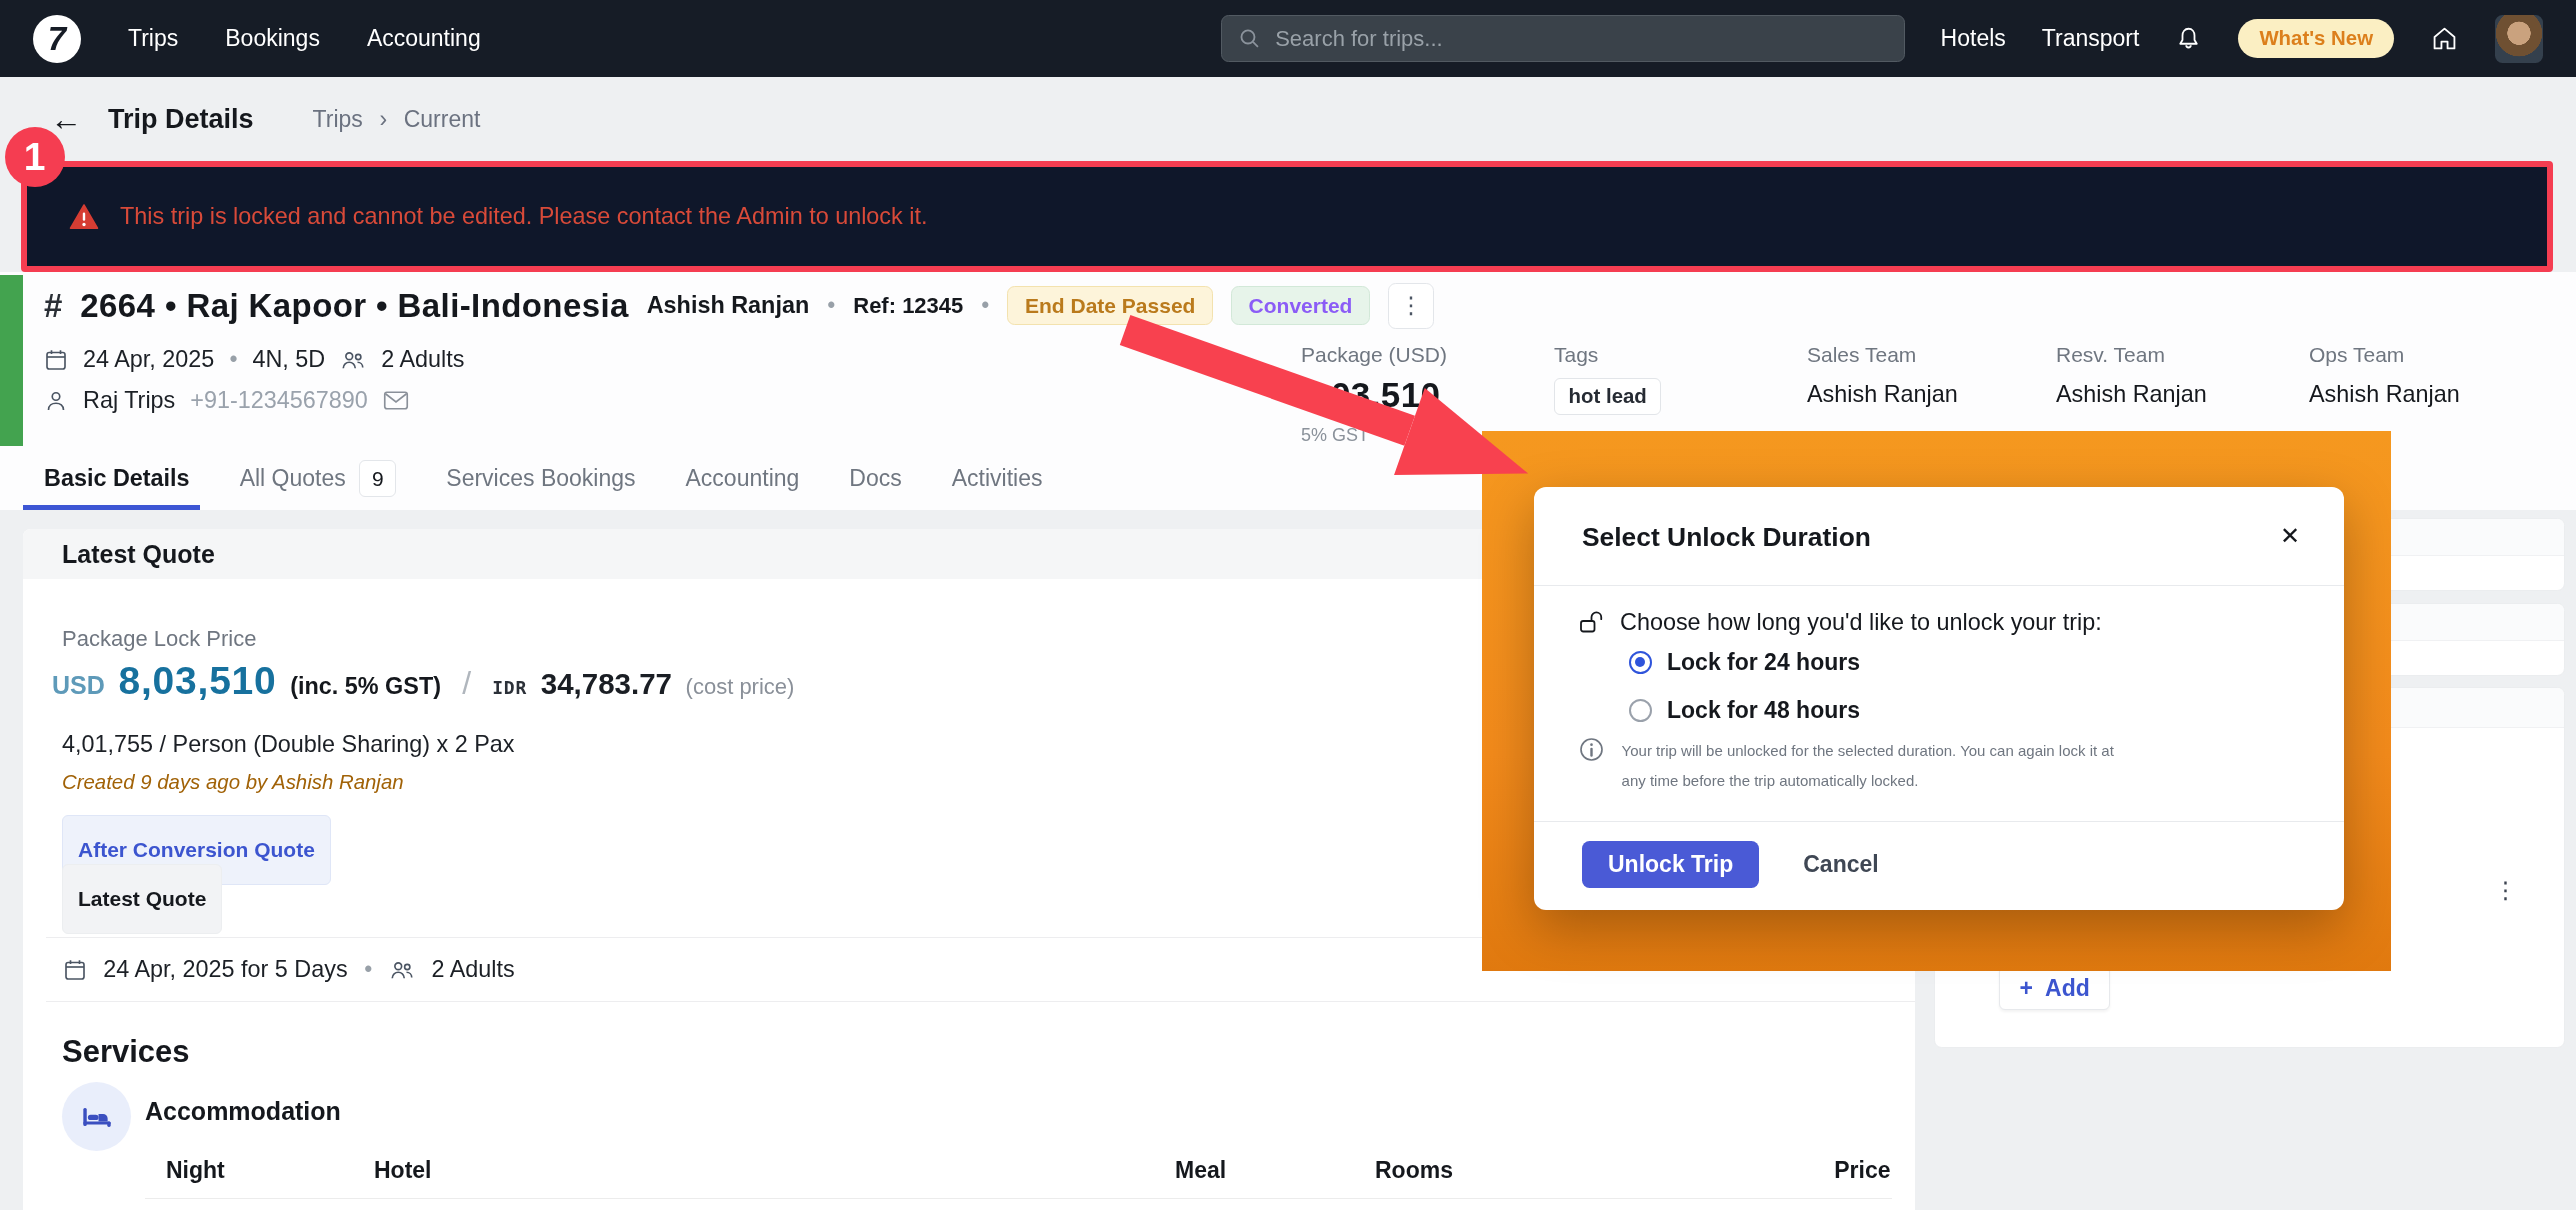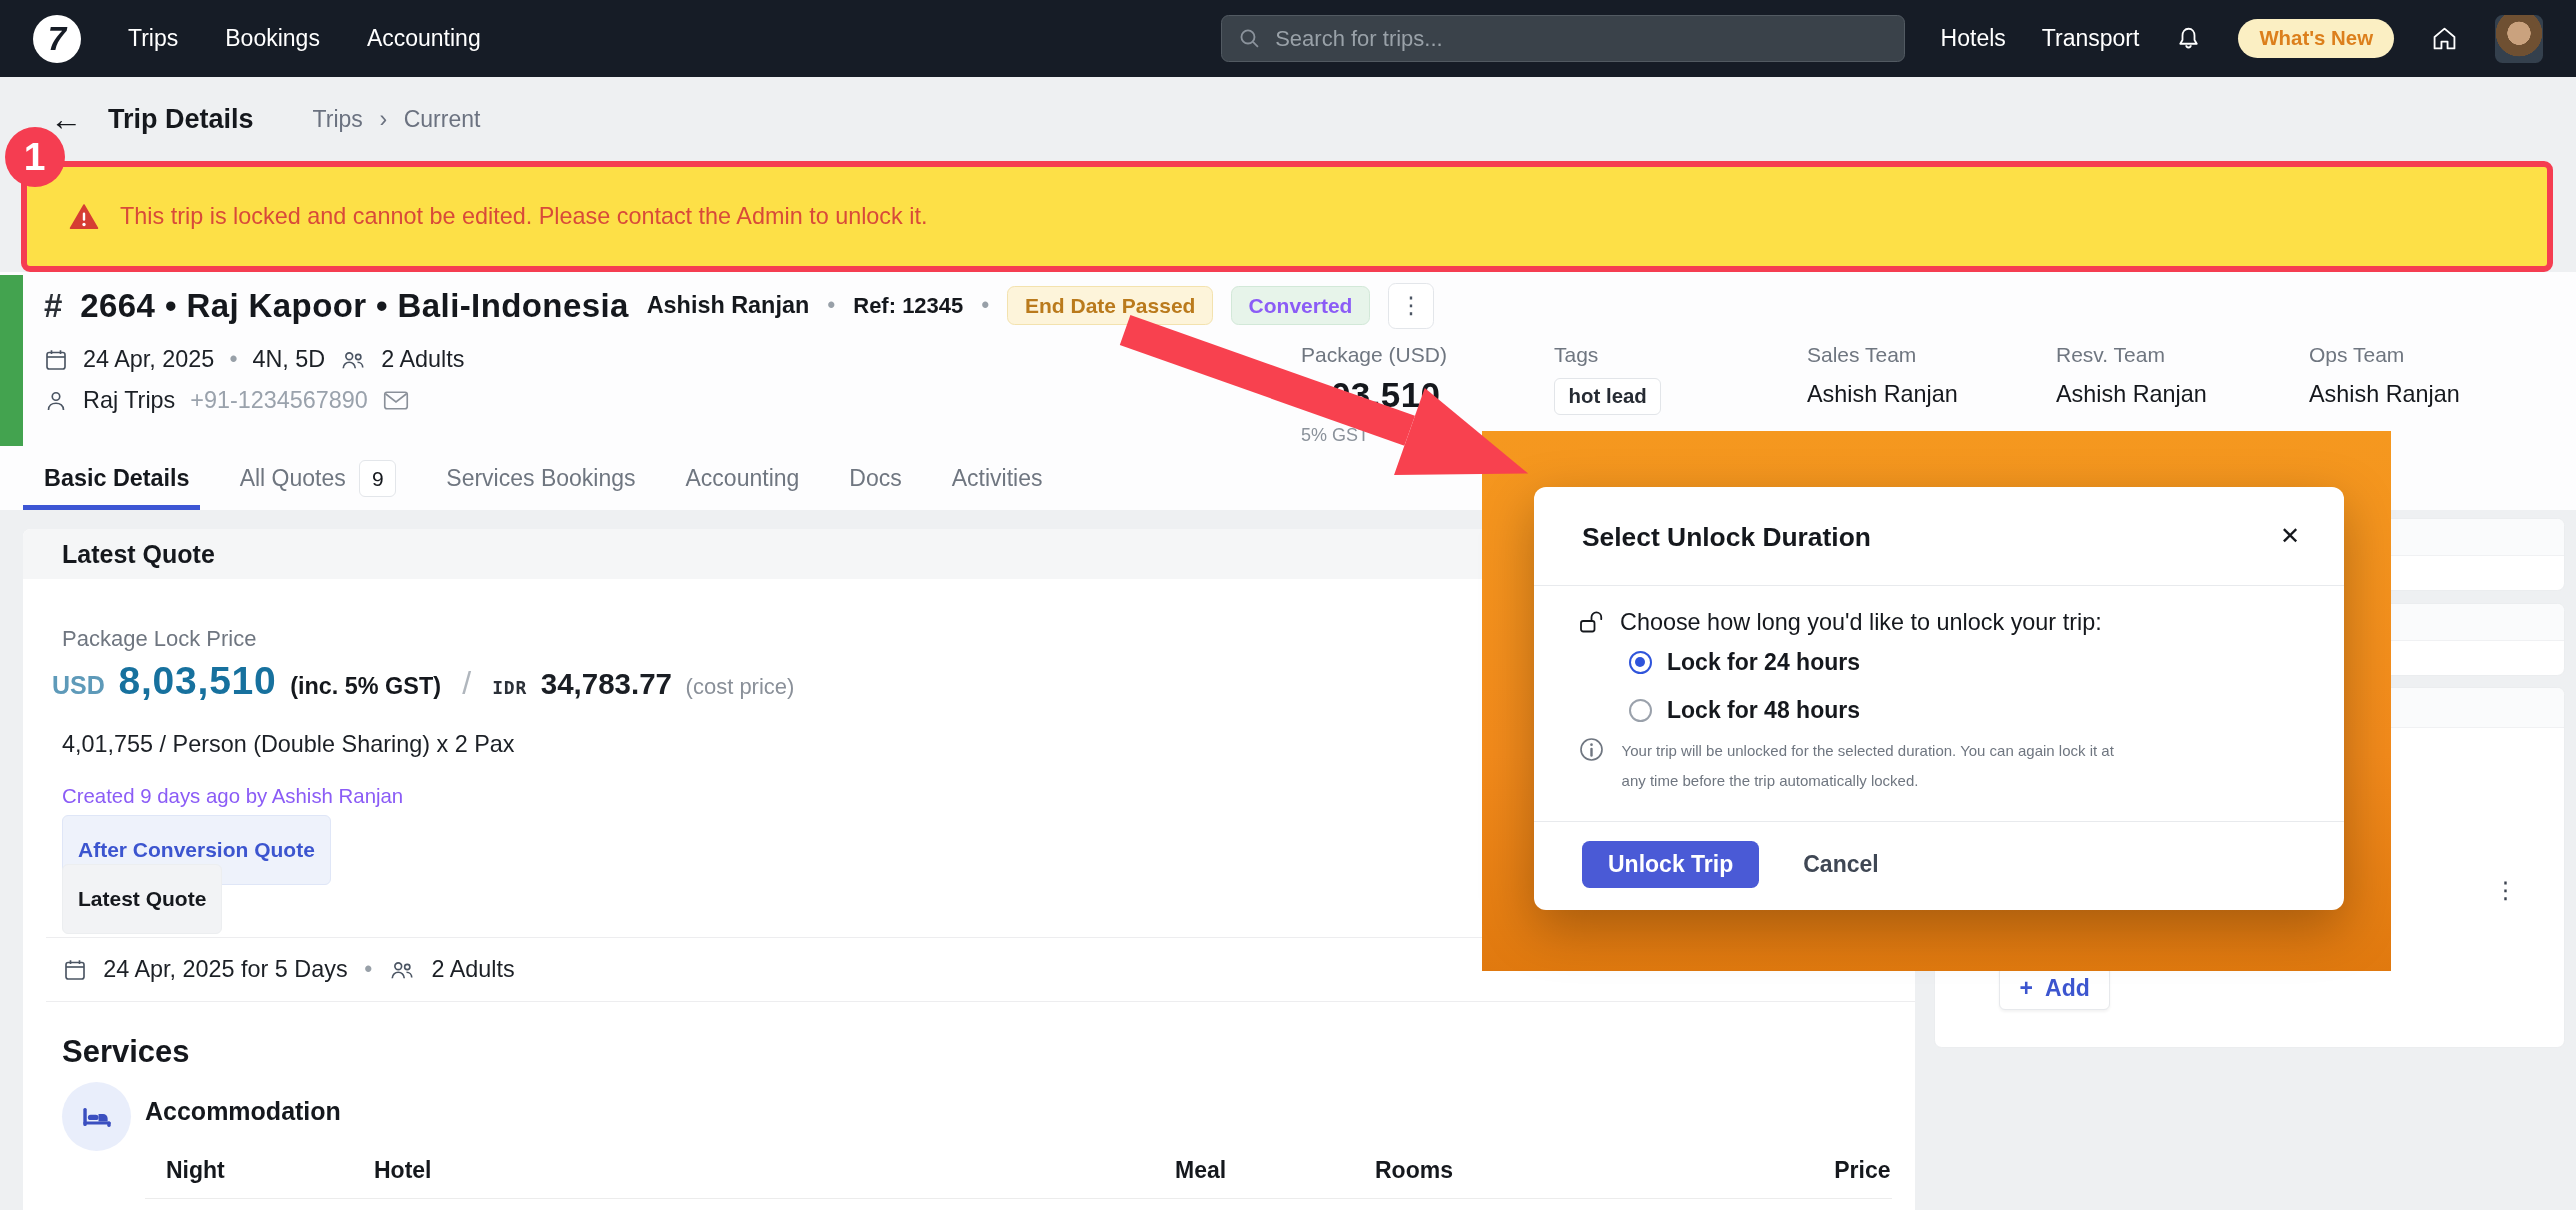--- a/index.html
+++ b/index.html
@@ -27,21 +27,21 @@
 
   
   .crumbrow{position:absolute;left:0;top:77px;right:0;height:85px;display:flex;align-items:center;
             padding-left:50px;gap:26px;}
   .backarrow{font-size:32px;font-weight:bold;color:#15181d;}
   .pagetitle{font-size:27px;font-weight:bold;}
   .crumbs{display:flex;align-items:center;gap:16.6px;color:#6b7280;font-size:23px;margin-left:33px;}
 
   
   .anno-rect{position:absolute;left:21px;top:161px;width:2532px;height:111px;border:6.8px solid #f53d51;
-             border-radius:9px;background:#fde047;box-sizing:border-box;z-index:40;
+             border-radius:4px;background:#0f172a;box-sizing:border-box;z-index:40;
              display:flex;align-items:center;padding-left:42px;gap:21px;}
   .anno-badge{position:absolute;left:4.5px;top:127px;width:60px;height:60px;border-radius:50%;
               background:#f53d51;color:#fff;font-size:39px;font-weight:bold;display:flex;
               align-items:center;justify-content:center;z-index:45;}
   .alert-text{color:#d84a39;font-size:23.4px;}
 
   
   .tripheader{position:absolute;left:0;top:272px;right:0;height:175px;background:#fdfdfe;}
   .greenstrip{position:absolute;left:0;top:3px;width:23px;height:171px;background:#43a34f;}
   .titlerow{position:absolute;left:44px;top:10.6px;display:flex;align-items:center;gap:18px;}
@@ -86,21 +86,21 @@
   .qp-label{position:absolute;left:39px;top:97px;font-size:22px;color:#6f7680;}
   .pricerow{position:absolute;left:29px;top:130px;display:flex;align-items:baseline;gap:13.6px;}
   .cur{font-size:25px;font-weight:bold;color:#5e9ab9;}
   .bigprice{font-size:39px;font-weight:bold;color:#17719e;letter-spacing:0.8px;}
   .pricenote{font-size:23.4px;font-weight:bold;color:#15181d;}
   .slash{font-size:32px;color:#b0b6bd;margin:0 7.6px;}
   .curs{font-size:18px;font-weight:bold;color:#2b3038;letter-spacing:0.8px;font-family:"DejaVu Sans Mono",monospace;}
   .costprice{font-size:29.5px;font-weight:bold;color:#1a1e24;}
   .graynote{font-size:22px;color:#8a9099;}
   .perperson{position:absolute;left:39px;top:202px;font-size:23.4px;color:#1c2026;}
-  .created{position:absolute;left:39px;top:256px;font-size:20.4px;color:#8b5cf6;}
+  .created{position:absolute;left:39px;top:242px;font-size:20.4px;color:#a16207;font-style:italic;}
   .qbadge{position:absolute;left:39px;height:38px;display:inline-flex;align-items:center;
           padding:15px 15px;border-radius:6px;font-size:21px;font-weight:bold;}
   .qbadge.blue{top:286px;background:#eef2fb;border:0.8px solid #dfe6f7;color:#3c55cf;}
   .qbadge.gray{top:335px;background:#f2f3f5;border:0.8px solid #eceef0;color:#15181d;}
   .qdaterow{position:absolute;left:23px;right:0;top:408px;height:63px;border-top:0.8px solid #ededef;
             border-bottom:0.8px solid #ededef;display:flex;align-items:center;gap:16.6px;
             padding-left:16.6px;font-size:23.4px;color:#1c2026;}
   .svc-title{position:absolute;left:39px;top:505px;font-size:31px;font-weight:bold;}
   .acc-circle{position:absolute;left:39px;top:553px;width:69px;height:69px;border-radius:50%;
               background:#e9eefb;display:flex;align-items:center;justify-content:center;}

